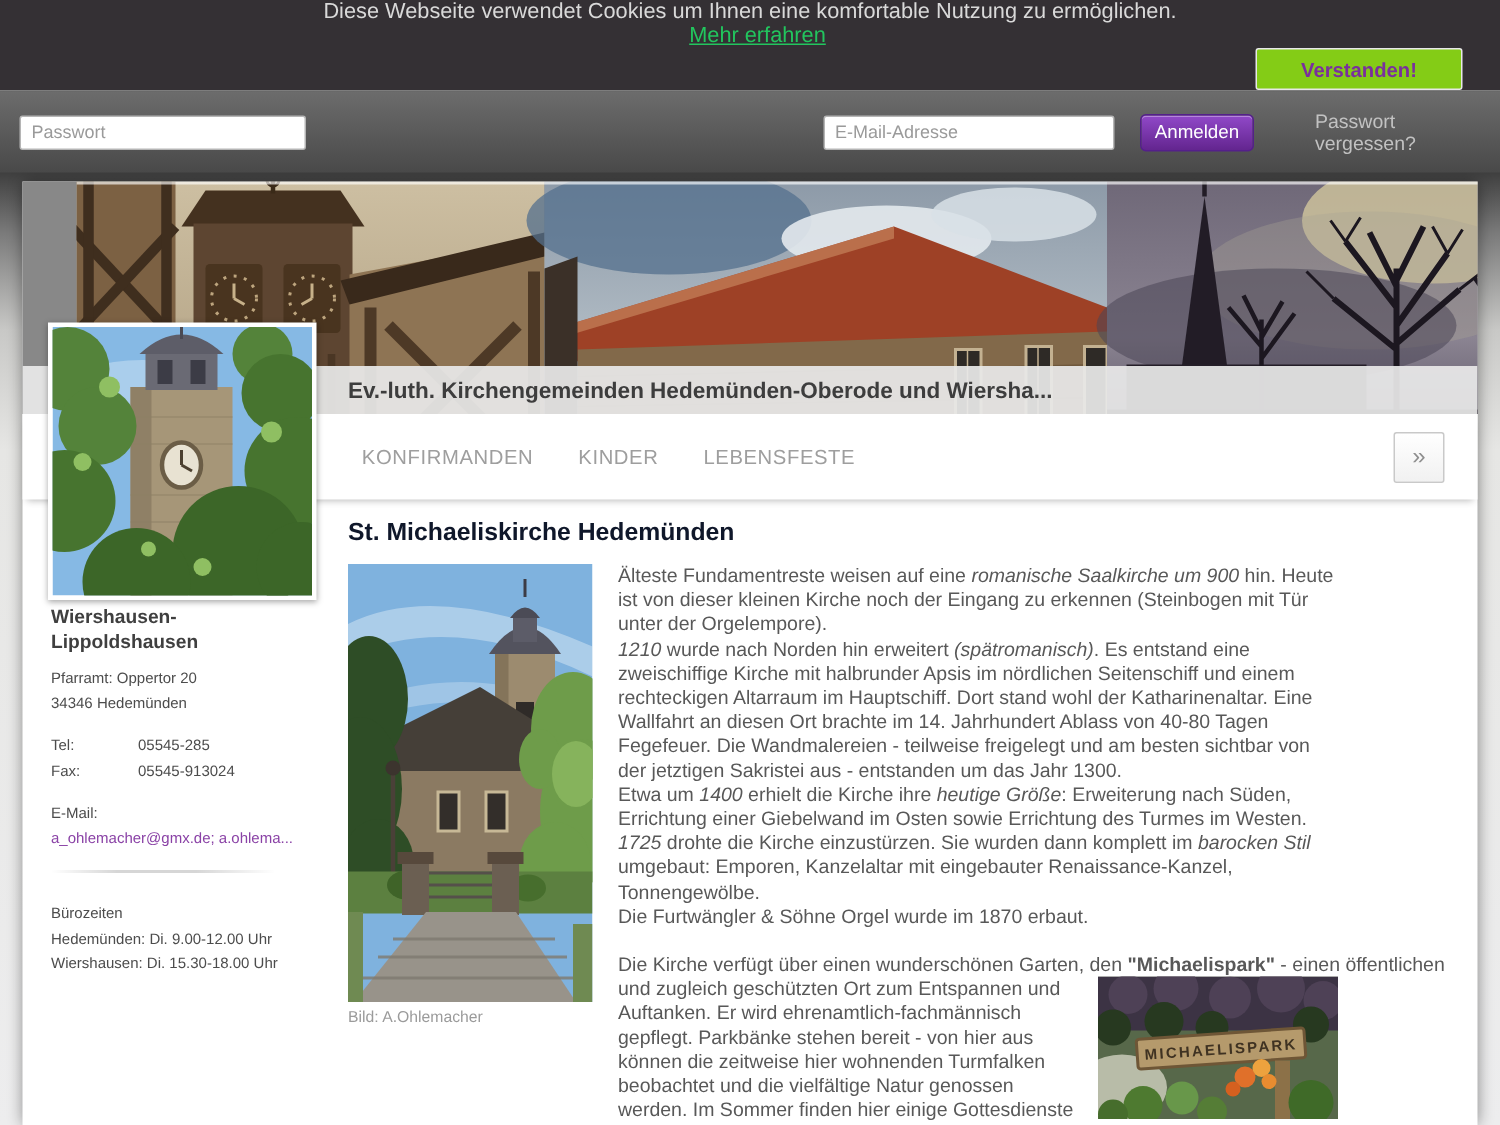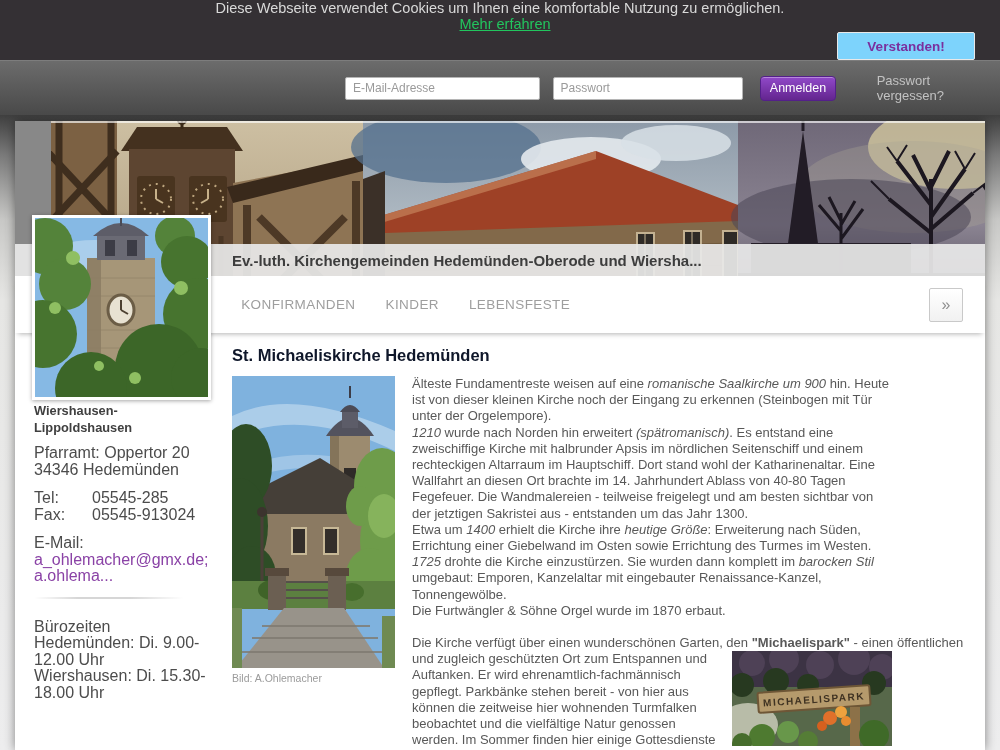--- a/index.html
+++ b/index.html
@@ -6,21 +6,21 @@
   html,body { width:1000px; height:750px; overflow:hidden; }
   body { font-family:"Liberation Sans", sans-serif; }
   .page { position:relative; width:1000px; height:750px;
     background:linear-gradient(#3f3f3f 0,#3f3f3f 115px,#7a7a7a 155px,#c8c8c6 220px,#e6e6e4 300px,#ededee 750px); }
 
   
   .cookie-banner { position:absolute; left:0; top:0; width:1000px; height:60px;
     background:#343034; display:flex; align-items:center; padding:0 25px; z-index:40;flex-direction:column; }
   .cookie-text { color:#d9d9d9; font-size:14.5px; }
   .cookie-more { color:#22c55e; font-size:14.5px; text-decoration:underline; margin-left:10px; cursor:pointer; }
-  .cookie-accept { margin-left:auto; width:138px; height:33px; background:#7dd3fc;
+  .cookie-accept { margin-left:auto; width:138px; height:33px; background:#84cc16;
     border:1px solid #e8e8e8; border-radius:2px; color:#7a2f9e; font-size:13.5px; font-weight:bold;
     font-family:"Liberation Sans", sans-serif; cursor:pointer; }
 
   
   .login-bar { position:absolute; left:0; top:60px; width:1000px; height:55px;
     background:linear-gradient(#6c6c6c,#494949); border-top:1px solid #7d7d7d;
     display:flex; align-items:center; z-index:30; }
   .login-input { height:23px; border:1px solid #b5b5b5; border-radius:2px; background:#fff;
     font-size:12px; padding:0 7px; color:#444; font-family:"Liberation Sans", sans-serif; }
   .login-input::placeholder { color:#9a9a9a; }
@@ -52,21 +52,21 @@
   .nav-tab { padding:0 15px; font-size:13.5px; color:#9e9e9e; letter-spacing:.4px; cursor:pointer;
     line-height:57px; }
   .nav-fade { position:absolute; right:56px; top:1px; width:70px; height:54px;
     background:linear-gradient(to right, rgba(255,255,255,0), #fff 80%); pointer-events:none; }
   #nav-next { position:relative; z-index:2; }
 
   
   .content { display:flex; }
   .sidebar { width:207px; padding:37px 12px 0 19px; flex:0 0 auto; }
   .sb-org { font-size:12.8px; font-weight:bold; color:#3f3f3f; line-height:16.5px; margin-bottom:9px; }
-  .sb-line { font-size:16px; color:#4c4c4c; line-height:16.5px; }
+  .sb-line { font-size:10px; color:#4c4c4c; line-height:16.5px; }
   .sb-block { margin-bottom:12px; }
   .sb-row { display:flex; }
   .sb-label { width:58px; flex:0 0 auto; }
   .sb-link { color:#8a42a6; cursor:pointer; }
   .sb-divider { height:2px; margin:12px 0 20px;
     background:linear-gradient(to right, rgba(0,0,0,0), rgba(0,0,0,.16) 25%, rgba(0,0,0,.16) 55%, rgba(0,0,0,0) 85%); }
 
   .main { flex:1; padding:13px 0 0 10px; }
   .page-title { font-size:16.5px; font-weight:bold; color:#0f172a; margin-bottom:11px; }
   .article { display:flex; }
@@ -91,22 +91,22 @@
 
 <div class="page">
 
   <div class="cookie-banner">
     <span class="cookie-text">Diese Webseite verwendet Cookies um Ihnen eine komfortable Nutzung zu ermöglichen.</span>
     <a class="cookie-more">Mehr erfahren</a>
     <button class="cookie-accept">Verstanden!</button>
   </div>
 
   <div class="login-bar">
+    <input id="password-field" class="login-input" type="text" placeholder="Passwort" style="">
     <input id="email-field" class="login-input" type="text" placeholder="E-Mail-Adresse" style="">
-    <input id="password-field" class="login-input" type="text" placeholder="Passwort" style="">
     <button class="login-submit">Anmelden</button>
     <a class="forgot-link">Passwort vergessen?</a>
   </div>
 
   <div class="wrapper">
 
     <div class="banner">
       <svg width="970" height="189" viewBox="0 0 970 189">
         <defs>
           <linearGradient id="gsep" x1="0" y1="0" x2="0" y2="1">

